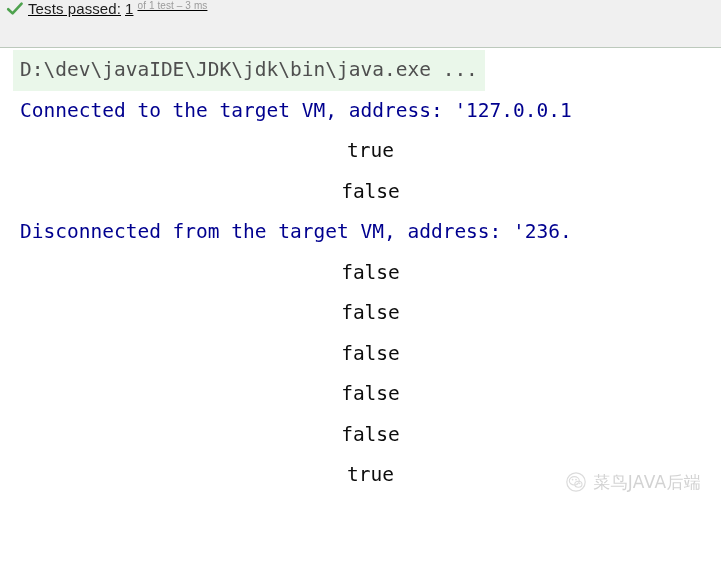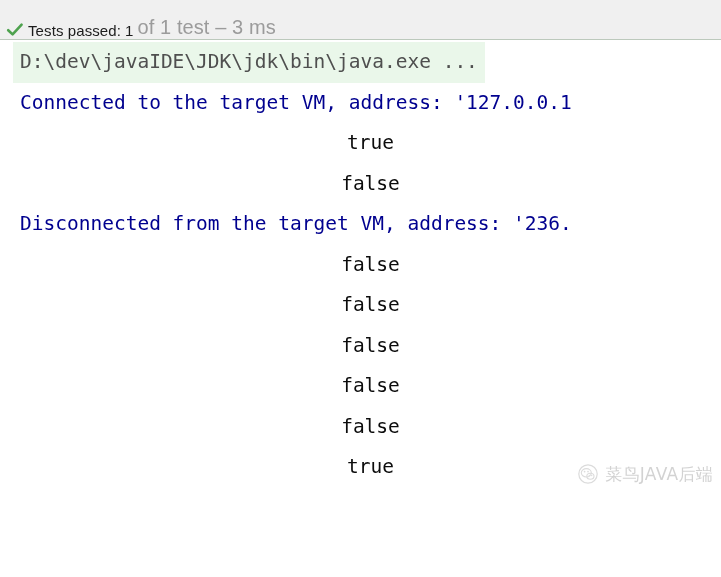--- a/index.html
+++ b/index.html
@@ -11,43 +11,44 @@
   body {
     width: 721px;
     height: 577px;
     overflow: hidden;
     font-family: "Liberation Sans", sans-serif;
     position: relative;
   }
 
   
   #test-status-bar {
-    height: 40px;
+    height: 48px;
     background: #f0f0f0;
     border-bottom: 1px solid #bcc9bc;
     display: flex;
-    align-items: flex-end;
+    align-items: flex-start;
     padding: 0 0 0 6px;
     box-sizing: border-box;
     white-space: nowrap;
+    text-decoration: underline;
   }
   #check-icon {
     width: 18px;
     height: 18px;
     flex: 0 0 auto;
     margin-right: 4px;
     display: block;
   }
   .status-strong {
     font-size: 15px;
     color: #1c1c1c;
     letter-spacing: 0.1px;
   }
   .status-muted {
-    font-size: 20px;
+    font-size: 10px;
     color: #9b9b9b;
     letter-spacing: 0.1px;
   }
   .status-gap { display: inline-block; width: 4px; }
 
   
   #console-output {
     position: relative;
     height: 466px;
     background: #ffffff;
@@ -73,21 +74,21 @@
     margin-left: -7px;
   }
   .cmd-row { padding-left: 20px; }
   .line-info  { color: #00008f; }
   .line-plain { color: #0c0c0c; text-align: center; }
   .line-blank { }
 
   
   #watermark {
     position: absolute;
-    right: 8px;
+    right: 20px;
     bottom: 12px;
     display: flex;
     align-items: center;
     gap: 6px;
     opacity: 0.30;
     pointer-events: none;
   }
   #watermark-logo {
     width: 22px;
     height: 22px;

